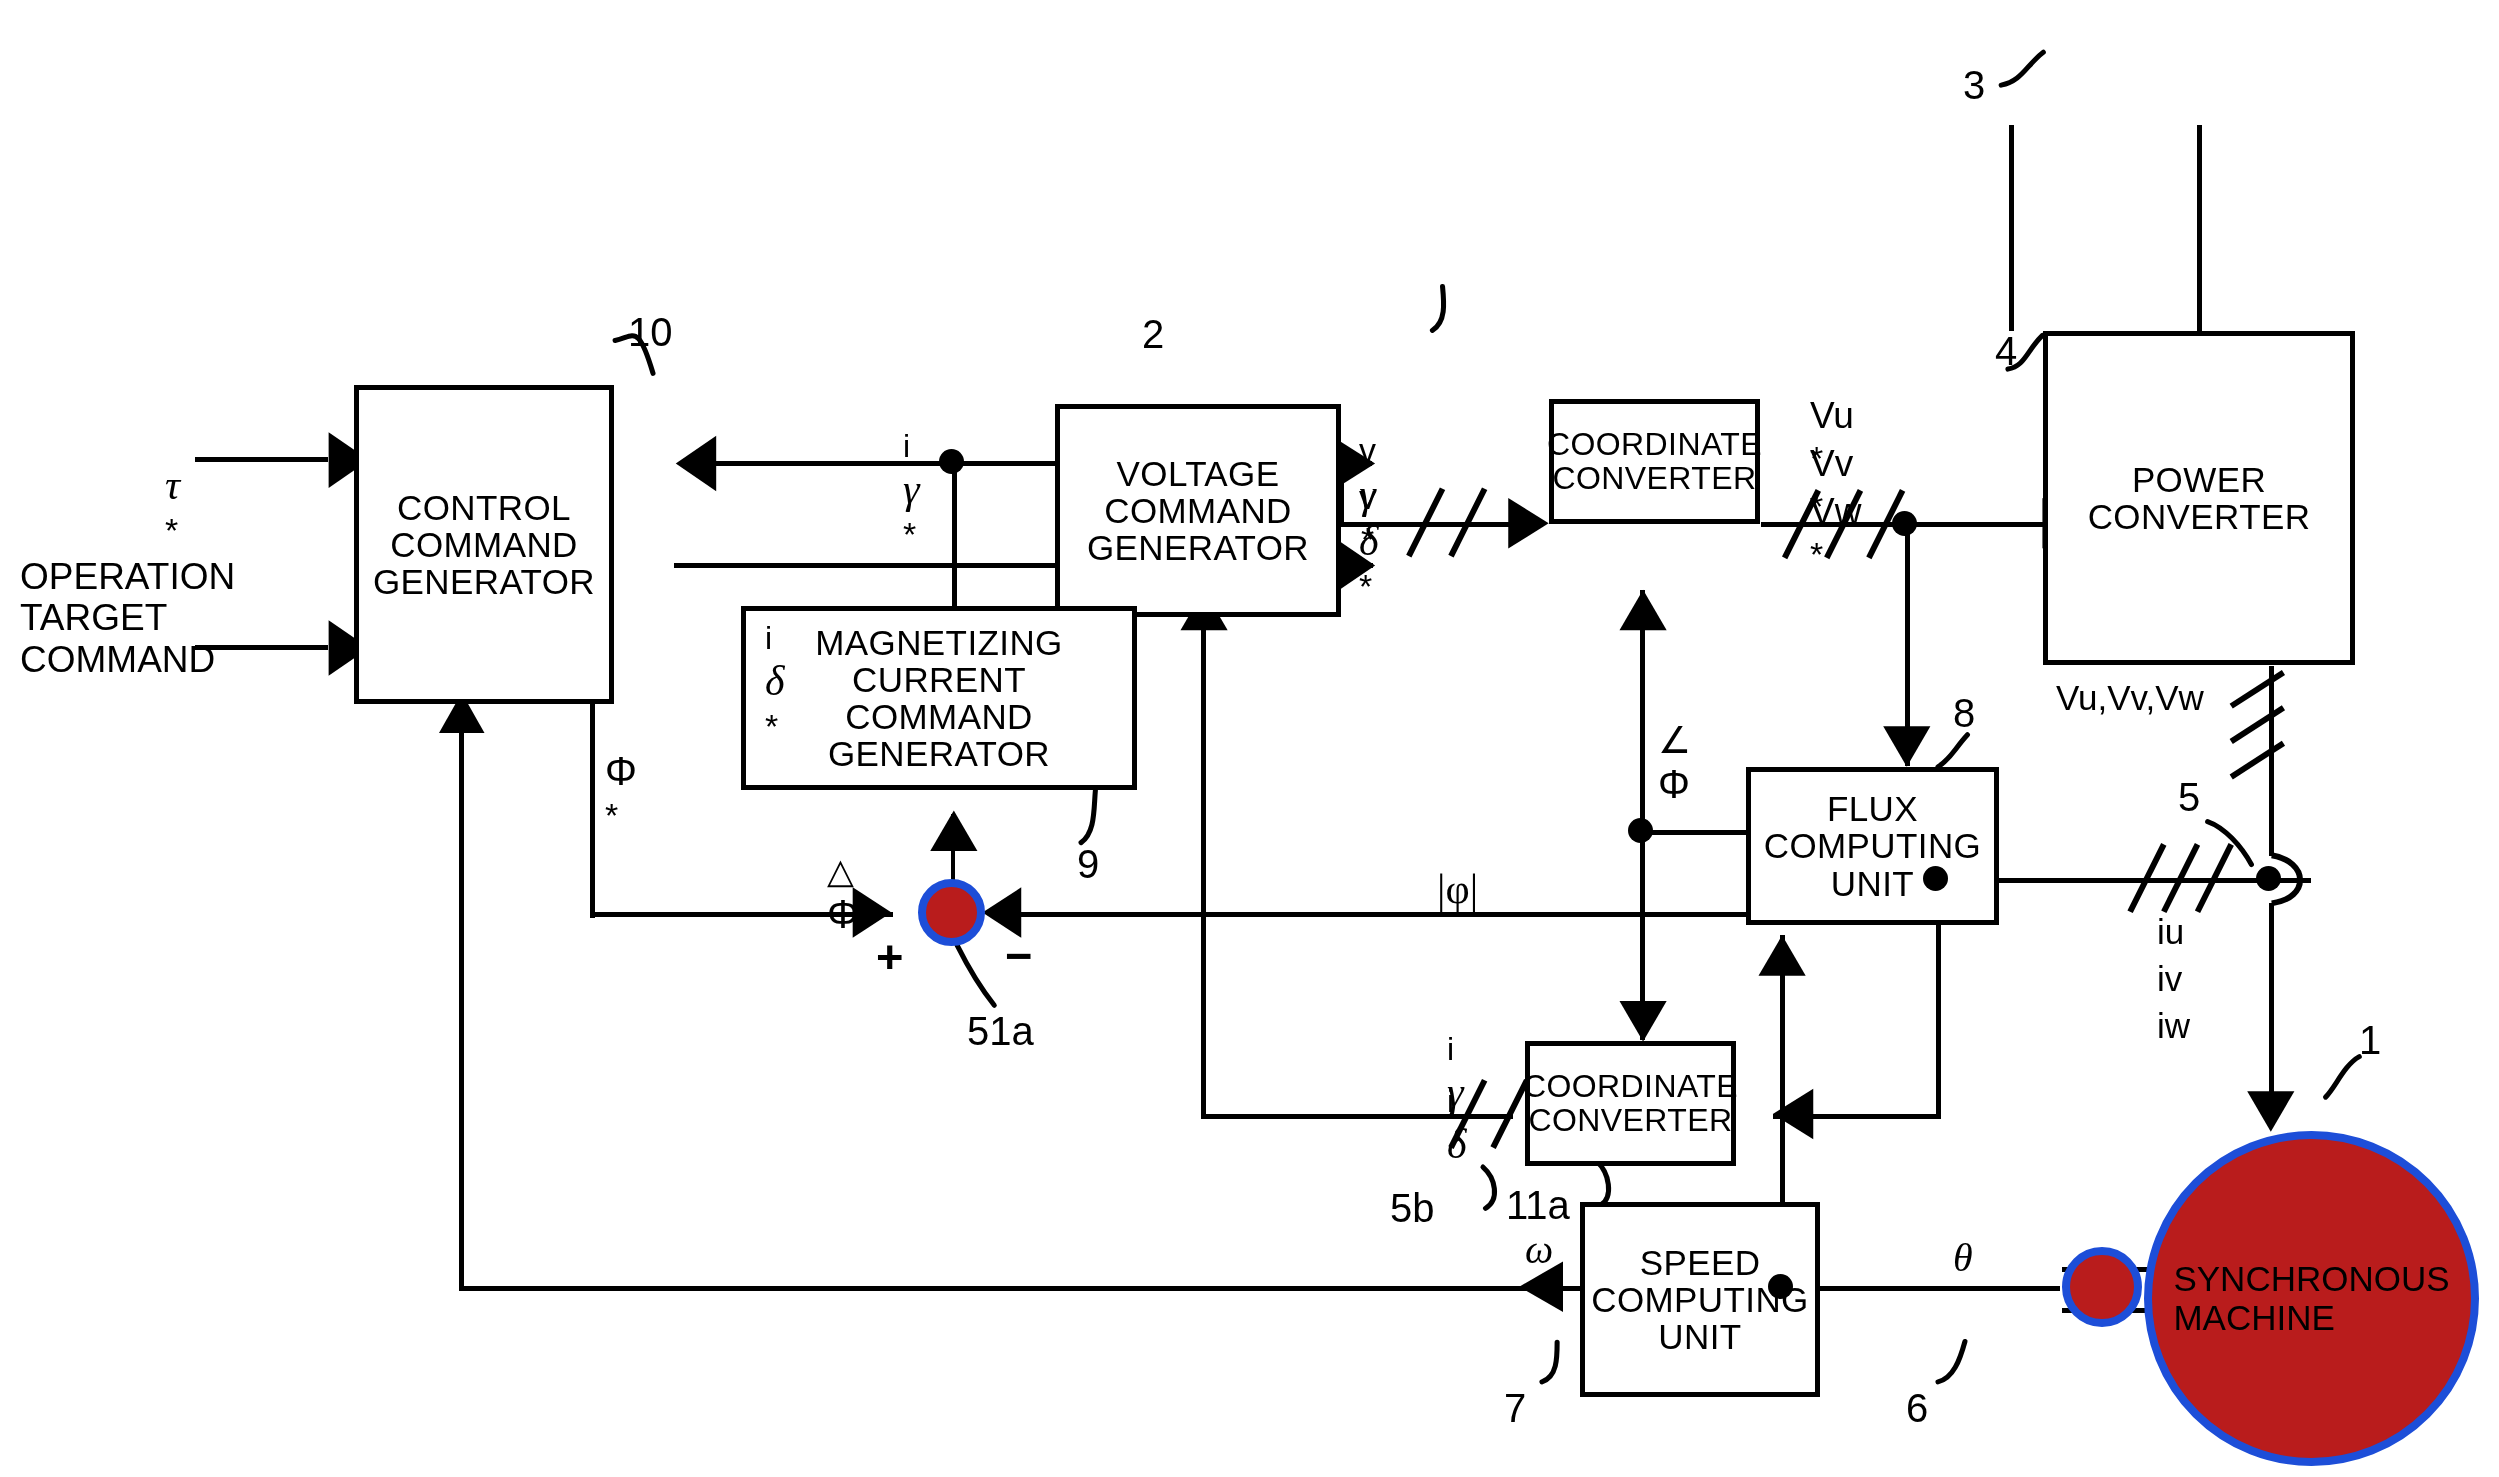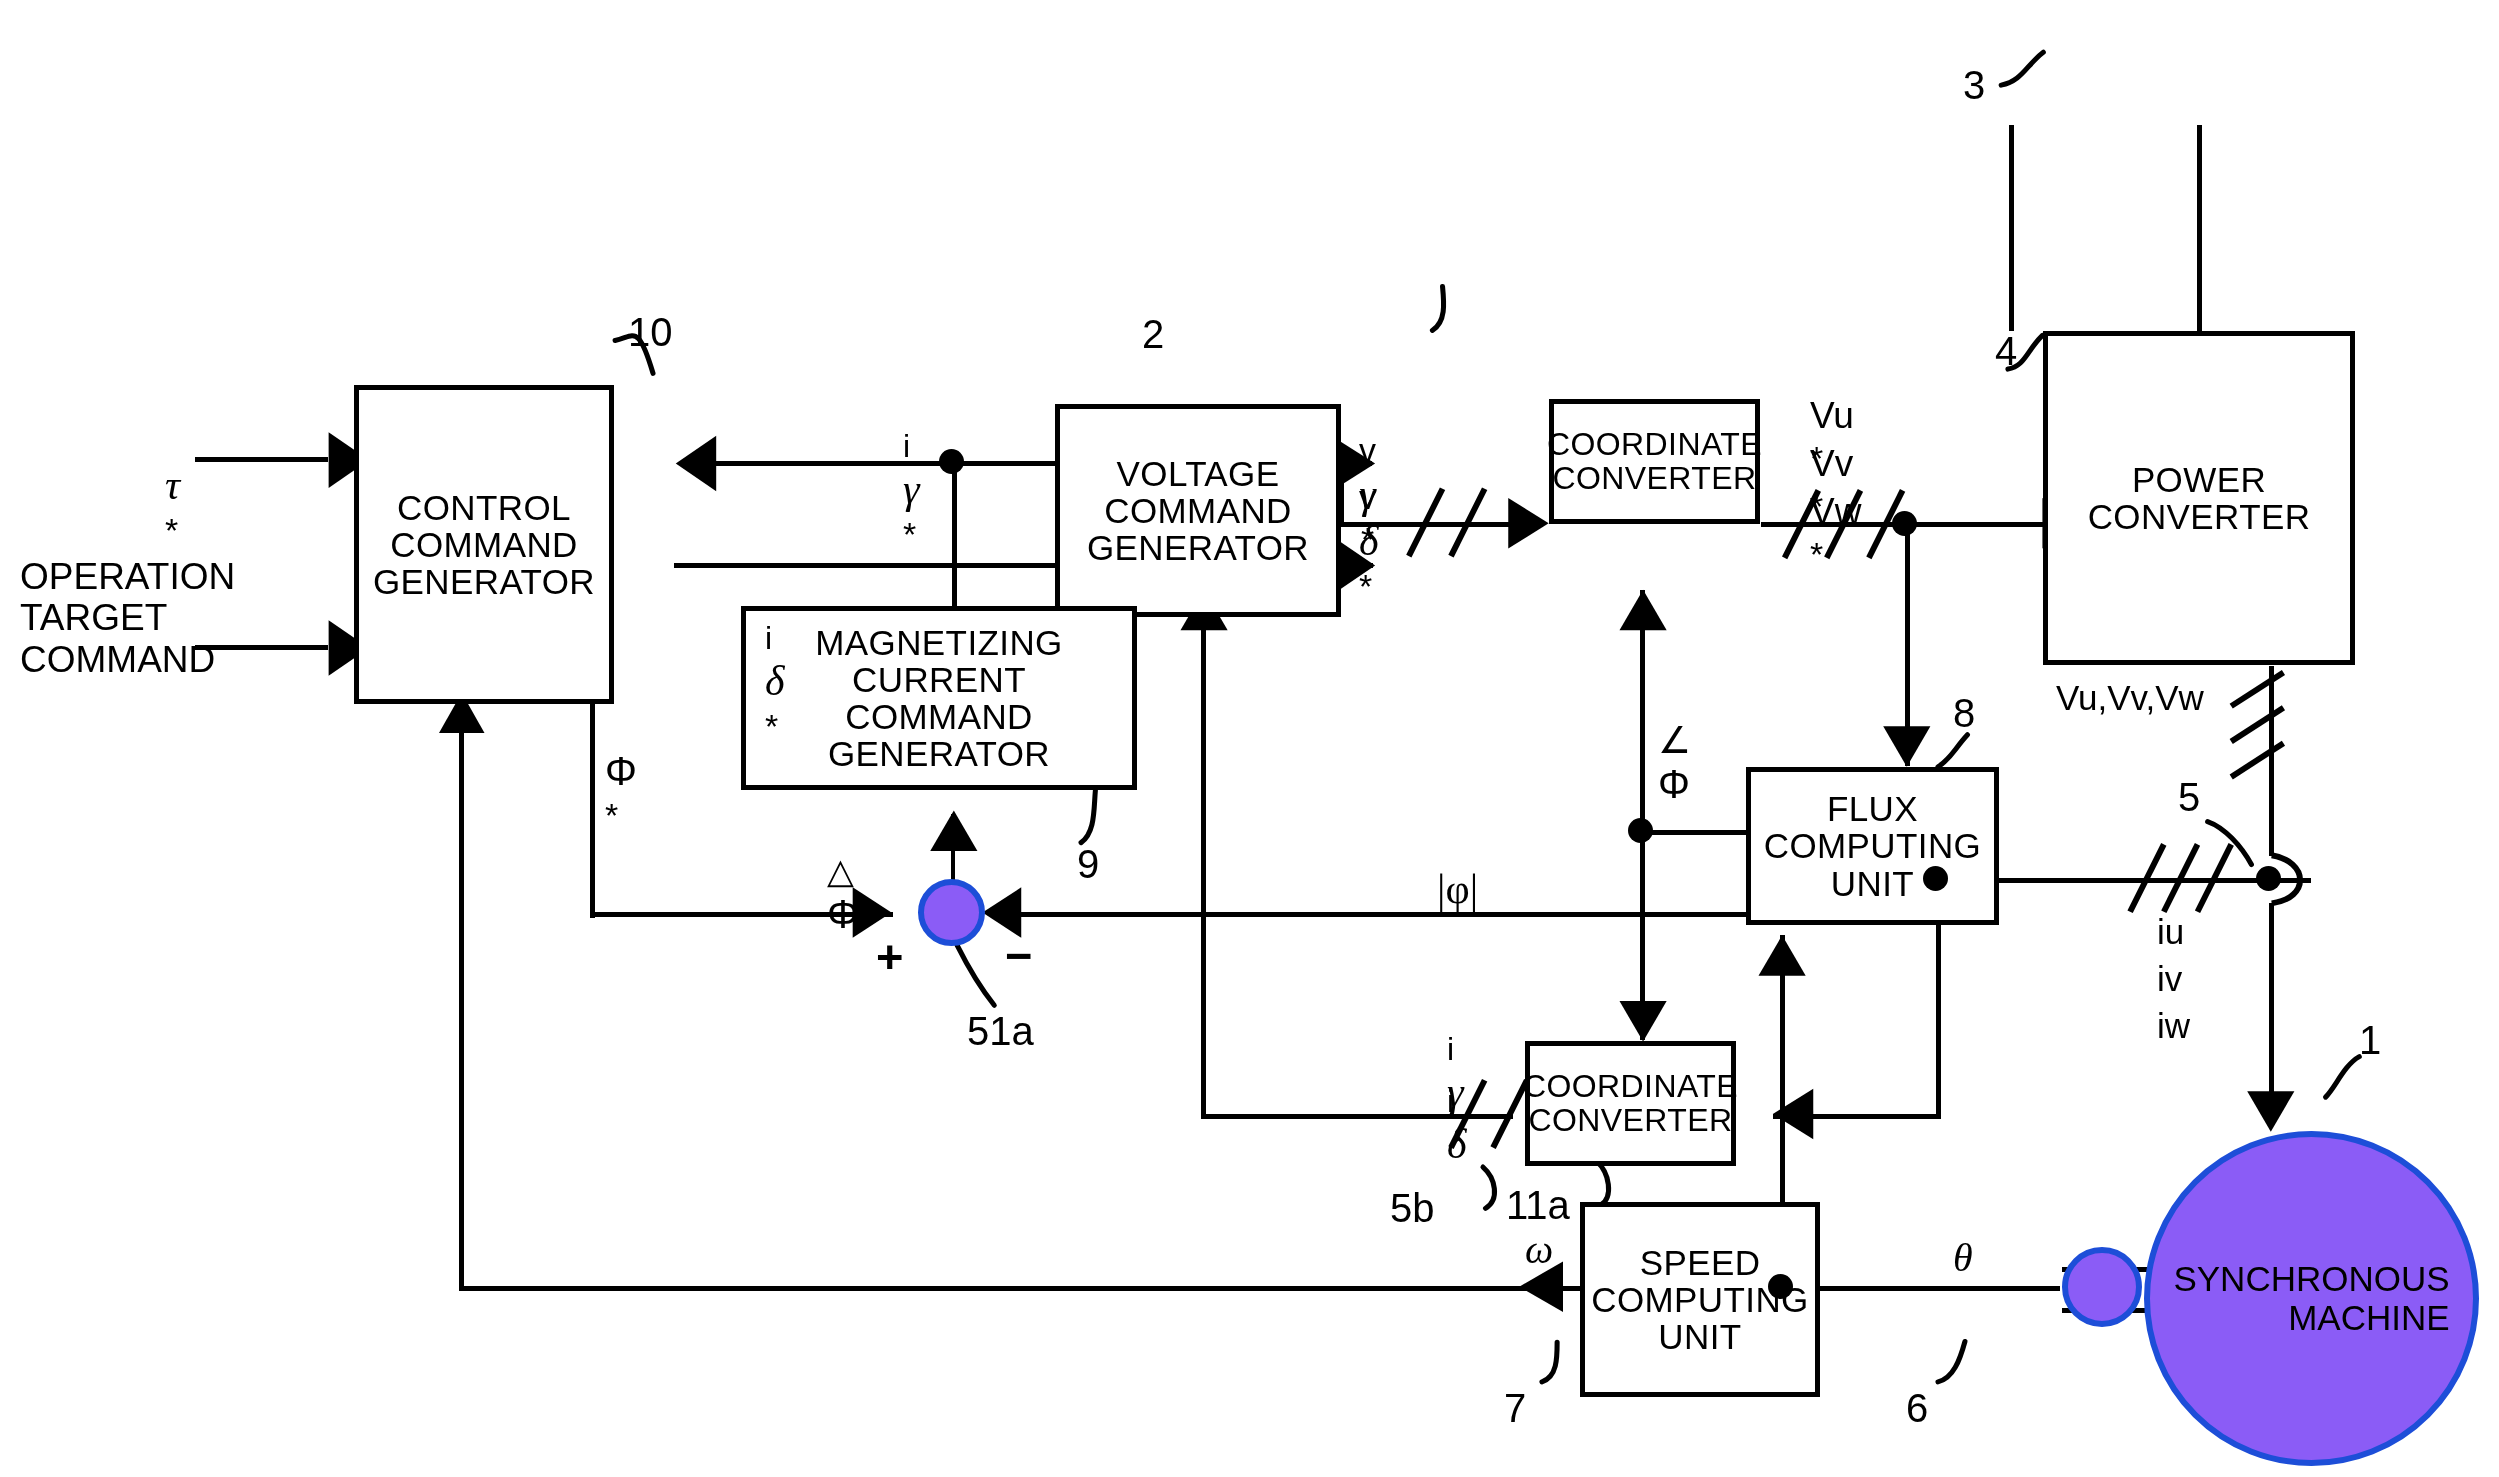--- a/index.html
+++ b/index.html
@@ -19,26 +19,26 @@
     display:flex;align-items:center;justify-content:center;
     text-align:center;
     line-height:1.06;
     font-size:35px;
     letter-spacing:0.4px;
     white-space:pre-line;
     z-index:5;
   }
   .circ{
     position:absolute;
-    border:6px solid #1d4ed8;
+    border:8px solid #1d4ed8;
     border-radius:50%;
-    background:#8b5cf6;
+    background:#b91c1c;
     box-sizing:border-box;
     display:flex;align-items:center;justify-content:center;
-    text-align:right;line-height:1.1;
+    text-align:left;line-height:1.1;
     font-size:35px;
     z-index:5;
   }
   .lbl{
     position:absolute;
     font-size:37px;
     line-height:1.12;
     white-space:pre-line;
     z-index:6;
   }

